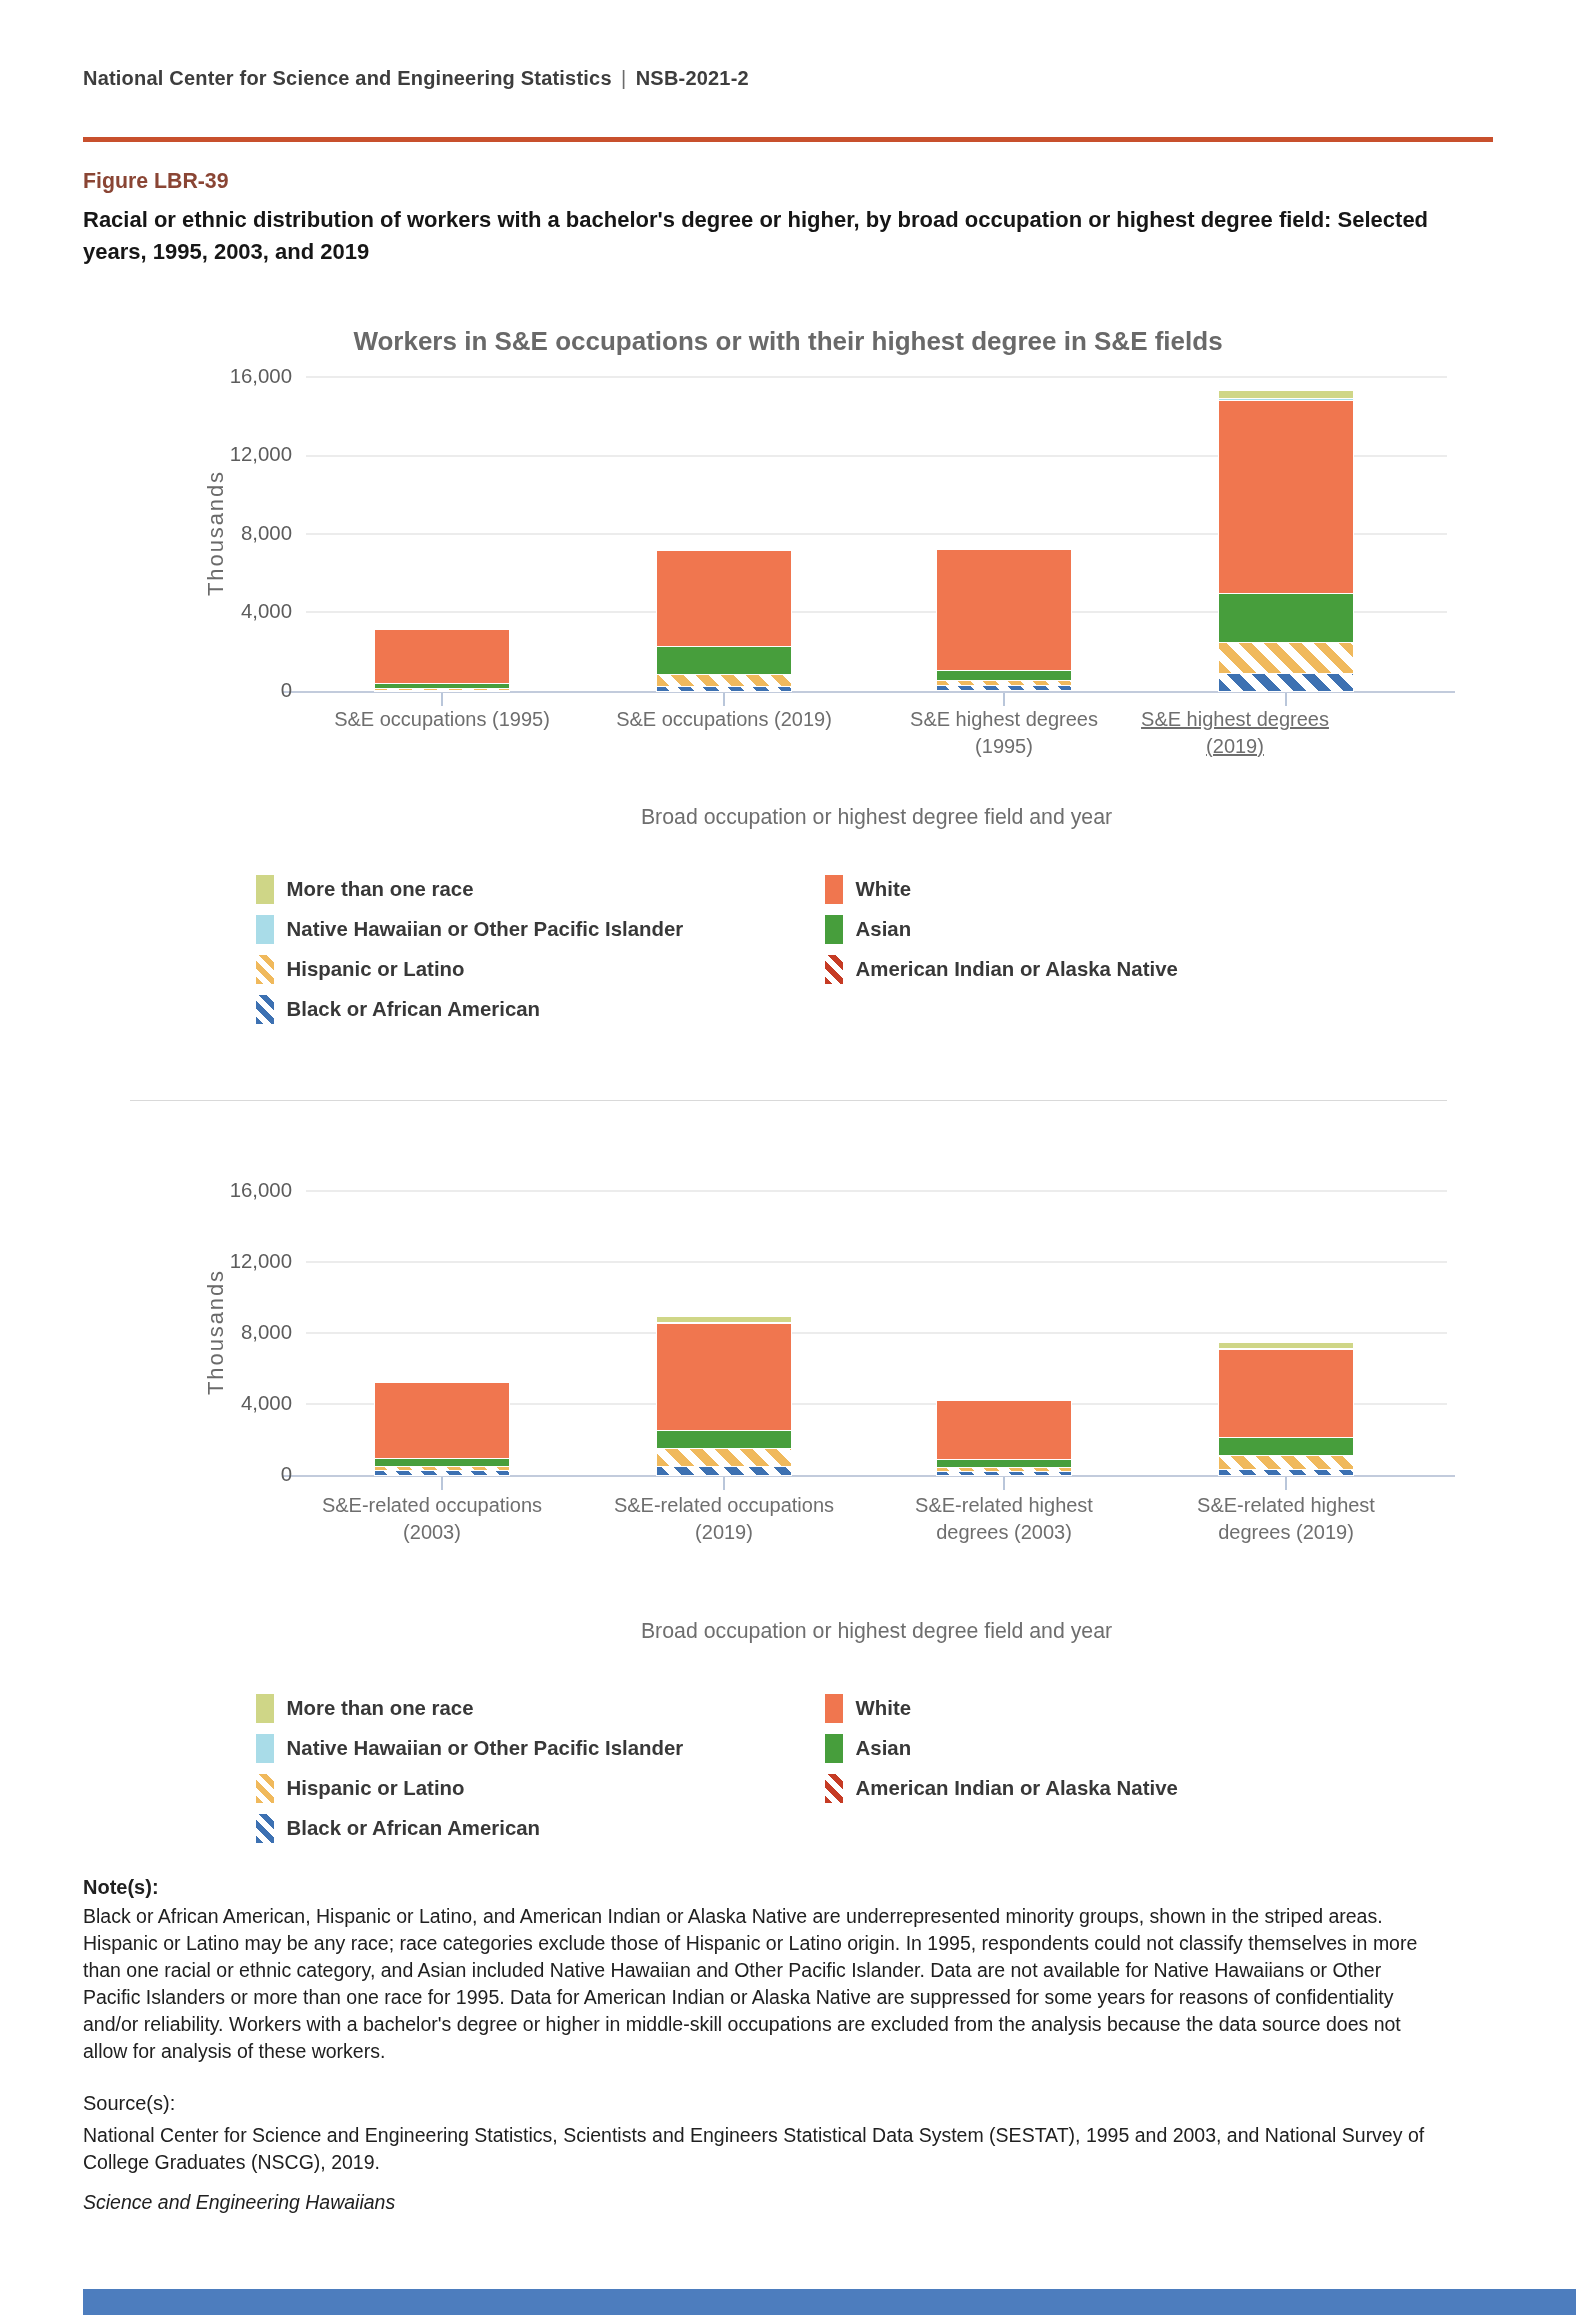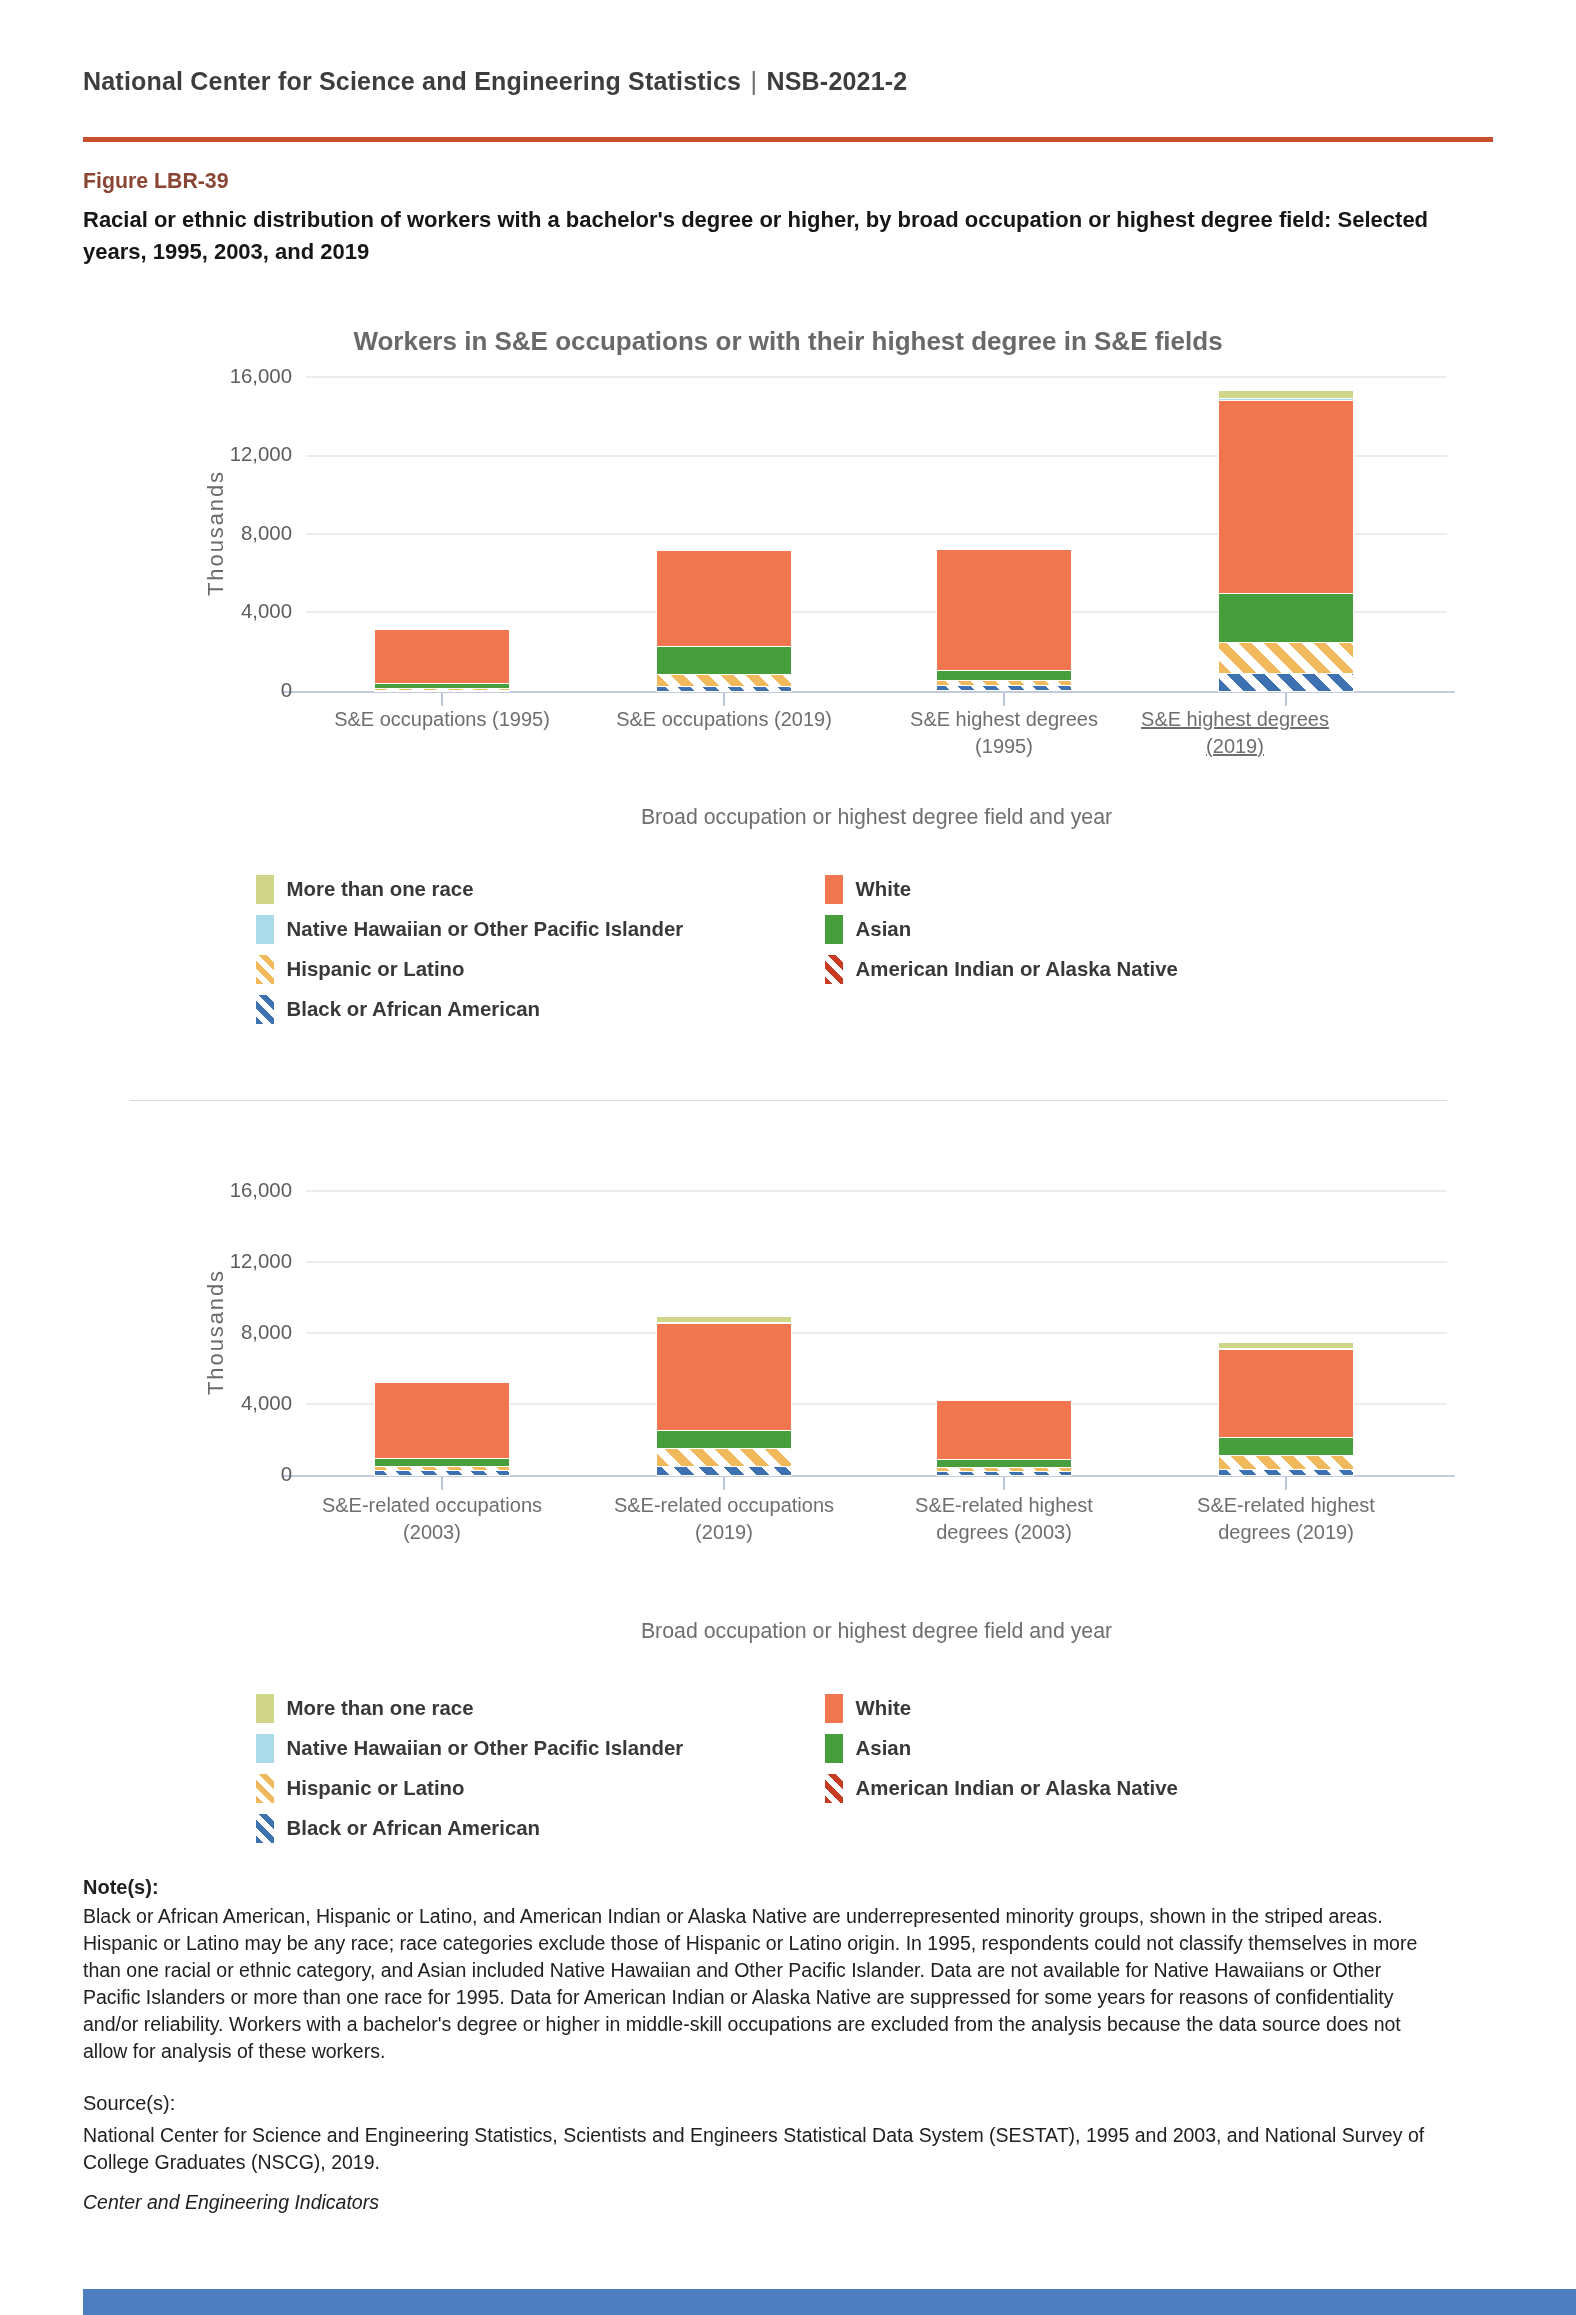--- a/index.html
+++ b/index.html
@@ -1,21 +1,21 @@
 <!DOCTYPE html>
 <html style="font-size:15px"><head>
 <meta charset="utf-8">
 <style>
   html,body{margin:0;padding:0;background:#ffffff;}
   .page{
     position:relative;width:1577px;height:2315px;background:#ffffff;overflow:hidden;
     font-family:"Liberation Sans",sans-serif;
   }
   .abs{position:absolute;}
-  .page-header{left:83px;top:67px;font-size:25px;font-weight:600;color:#3d3d3d;letter-spacing:0.2px;}
+  .page-header{left:83px;top:67px;font-size:20px;font-weight:600;color:#3d3d3d;letter-spacing:0.2px;}
   .page-header .sep{color:#6b6b6b;font-weight:400;padding:0 9.3px;}
   .top-rule{left:83px;top:137px;width:1410px;height:4.6px;background:#c8502d;}
   .fig-label{left:83px;top:169px;font-size:21.3px;font-weight:700;color:#8a4534;}
   .fig-title{left:83px;top:204px;width:1402px;font-size:22px;font-weight:700;color:#161616;line-height:32px;}
   .chart{position:absolute;left:83px;width:1410px;}
   .chart-title{position:absolute;left:0;width:100%;text-align:center;font-size:26px;font-weight:700;color:#696969;}
   .ylab{position:absolute;transform:rotate(-90deg);transform-origin:center;font-size:22px;color:#6a6a6a;letter-spacing:1.9px;white-space:nowrap;}
   .gridline{position:absolute;height:1.9px;background:#ececec;}
   .baseline{position:absolute;height:1.9px;background:#c2cbdc;}
   .ytick{position:absolute;width:107px;text-align:right;font-size:20.4px;color:#5c5c5c;}
@@ -190,17 +190,17 @@
         <div class="legend-txt">American Indian or Alaska Native</div>
       </div>
     </div>
 
   <div class="abs note-label">Note(s):</div>
   <div class="abs notes">Black or African American, Hispanic or Latino, and American Indian or Alaska Native are underrepresented minority groups, shown in the striped areas. Hispanic or Latino may be any race; race categories exclude those of Hispanic or Latino origin. In 1995, respondents could not classify themselves in more than one racial or ethnic category, and Asian included Native Hawaiian and Other Pacific Islander. Data are not available for Native Hawaiians or Other Pacific Islanders or more than one race for 1995. Data for American Indian or Alaska Native are suppressed for some years for reasons of confidentiality and/or reliability. Workers with a bachelor's degree or higher in middle-skill occupations are excluded from the analysis because the data source does not allow for analysis of these workers.</div>
 
   <div class="abs src-label">Source(s):</div>
   <div class="abs sources">National Center for Science and Engineering Statistics, Scientists and Engineers Statistical Data System (SESTAT), 1995 and 2003, and National Survey of College Graduates (NSCG), 2019.</div>
 
-  <div class="abs sei">Center and Engineering Indicators</div>
+  <div class="abs sei">Science and Engineering Hawaiians</div>
 
   <div class="abs footer-bar"></div>
 </div>
 
 
 </body></html>

